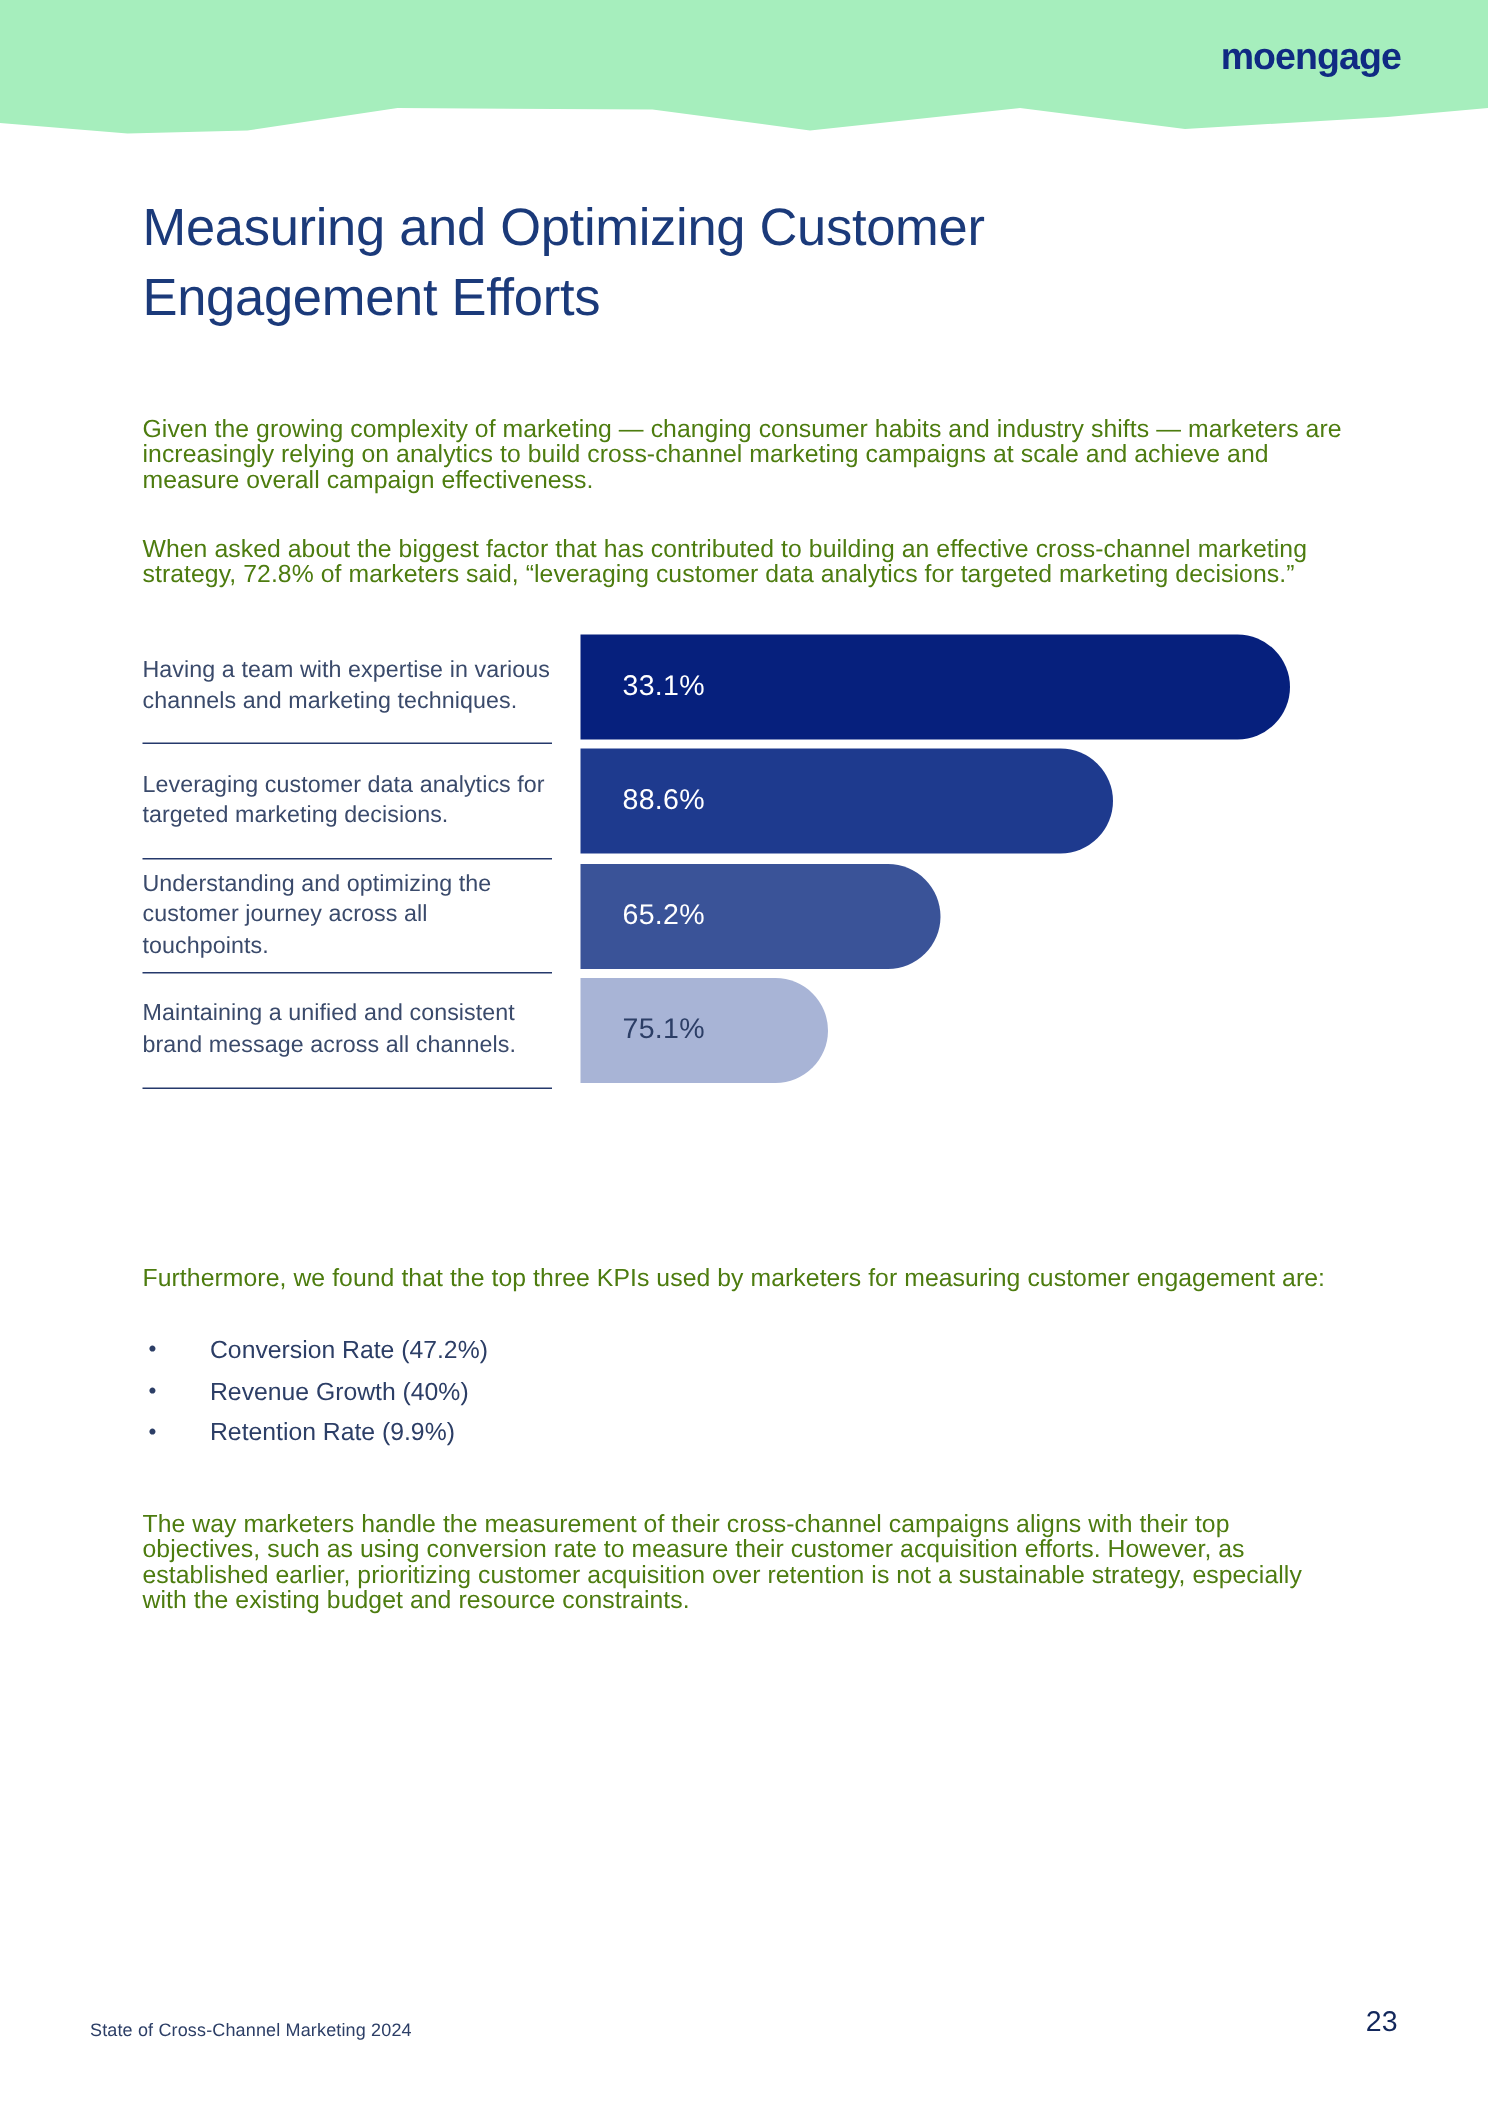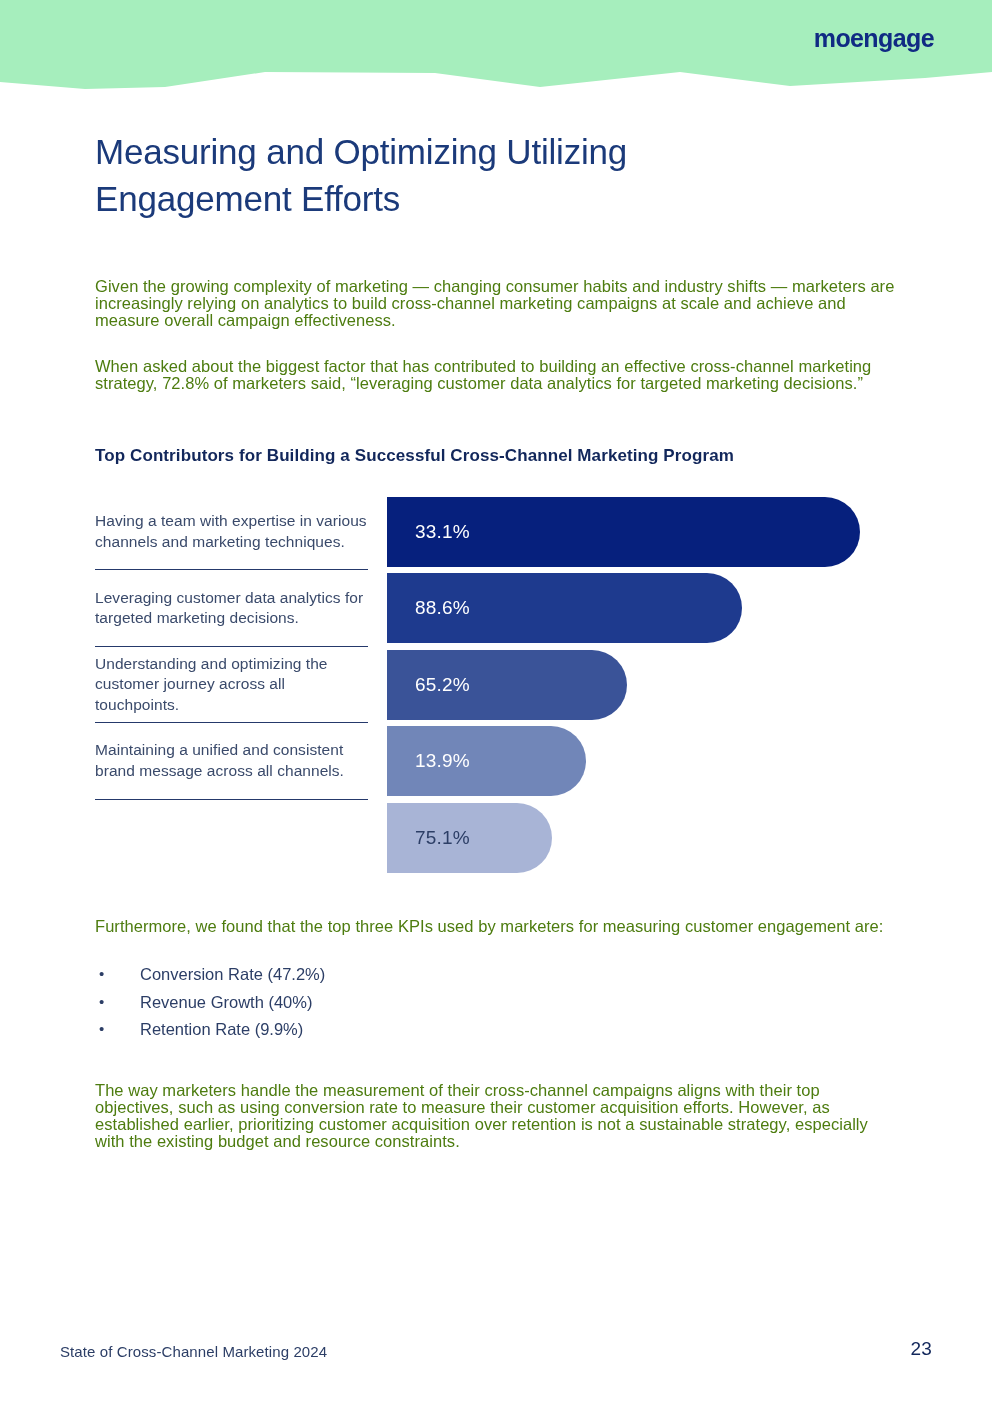--- a/index.html
+++ b/index.html
@@ -166,21 +166,21 @@
   .footer {
     position: absolute;
     left: 60px;
     right: 60px;
     bottom: 43px;
     display: flex;
     align-items: flex-end;
     justify-content: space-between;
   }
   .footer-left {
-    font-size: 15px;
+    font-size: 12px;
     color: #2C3E66;
     letter-spacing: 0.1px;
   }
   .footer-page {
     font-size: 19px;
     color: #12275B;
     letter-spacing: 0.2px;
   }
 </style>
 </head>
@@ -190,27 +190,26 @@
 
   <div class="header-band">
     <svg viewBox="0 0 992 100" preserveAspectRatio="none">
       <path d="M0,0 L992,0 L992,72 L925,78 L790,86 L680,72 L540,87 L435,73 L265,72 L165,87 L85,89 L0,82 Z" fill="#A6EEBD"></path>
     </svg>
     <div class="brand-logo" style="color: rgb(16, 42, 131);">moengage</div>
   </div>
 
   <div class="content">
 
-    <h1 class="page-title" style="color: rgb(27, 58, 122);">Measuring and Optimizing Utilizing Engagement Efforts</h1>
+    <h1 class="page-title" style="color: rgb(27, 58, 122);">Measuring and Optimizing Customer Engagement Efforts</h1>
 
     <p class="para para-1">Given the growing complexity of marketing — changing consumer habits and industry shifts — marketers are increasingly relying on analytics to build cross-channel marketing campaigns at scale and achieve and measure overall campaign effectiveness.</p>
 
     <p class="para para-2">When asked about the biggest factor that has contributed to building an effective cross-channel marketing strategy, 72.8% of marketers said, “leveraging customer data analytics for targeted marketing decisions.”</p>
 
-    <h2 class="chart-heading">Top Contributors for Building a Successful Cross-Channel Marketing Program</h2>
 
     <div class="chart">
 
       <div class="chart-labels">
         <div class="chart-label-row">
           <span class="chart-label-text">Having a team with expertise in various channels and marketing techniques.</span>
         </div>
         <div class="chart-label-row">
           <span class="chart-label-text">Leveraging customer data analytics for targeted marketing decisions.</span>
         </div>
@@ -229,25 +228,20 @@
           </div>
         </div>
         <div class="bar-row">
           <div class="bar" style="width: 355px; background: rgb(30, 58, 142);">
             <span class="bar-value" style="color: rgb(255, 255, 255);">88.6%</span>
           </div>
         </div>
         <div class="bar-row">
           <div class="bar" style="width: 240px; background: rgb(58, 83, 152);">
             <span class="bar-value" style="color: rgb(255, 255, 255);">65.2%</span>
-          </div>
-        </div>
-        <div class="bar-row">
-          <div class="bar" style="width: 199px; background: rgb(113, 134, 184);">
-            <span class="bar-value" style="color: rgb(255, 255, 255);">13.9%</span>
           </div>
         </div>
         <div class="bar-row">
           <div class="bar" style="width: 165px; background: rgb(168, 180, 214);">
             <span class="bar-value" style="color: rgb(44, 62, 102);">75.1%</span>
           </div>
         </div>
       </div>
 
     </div>

